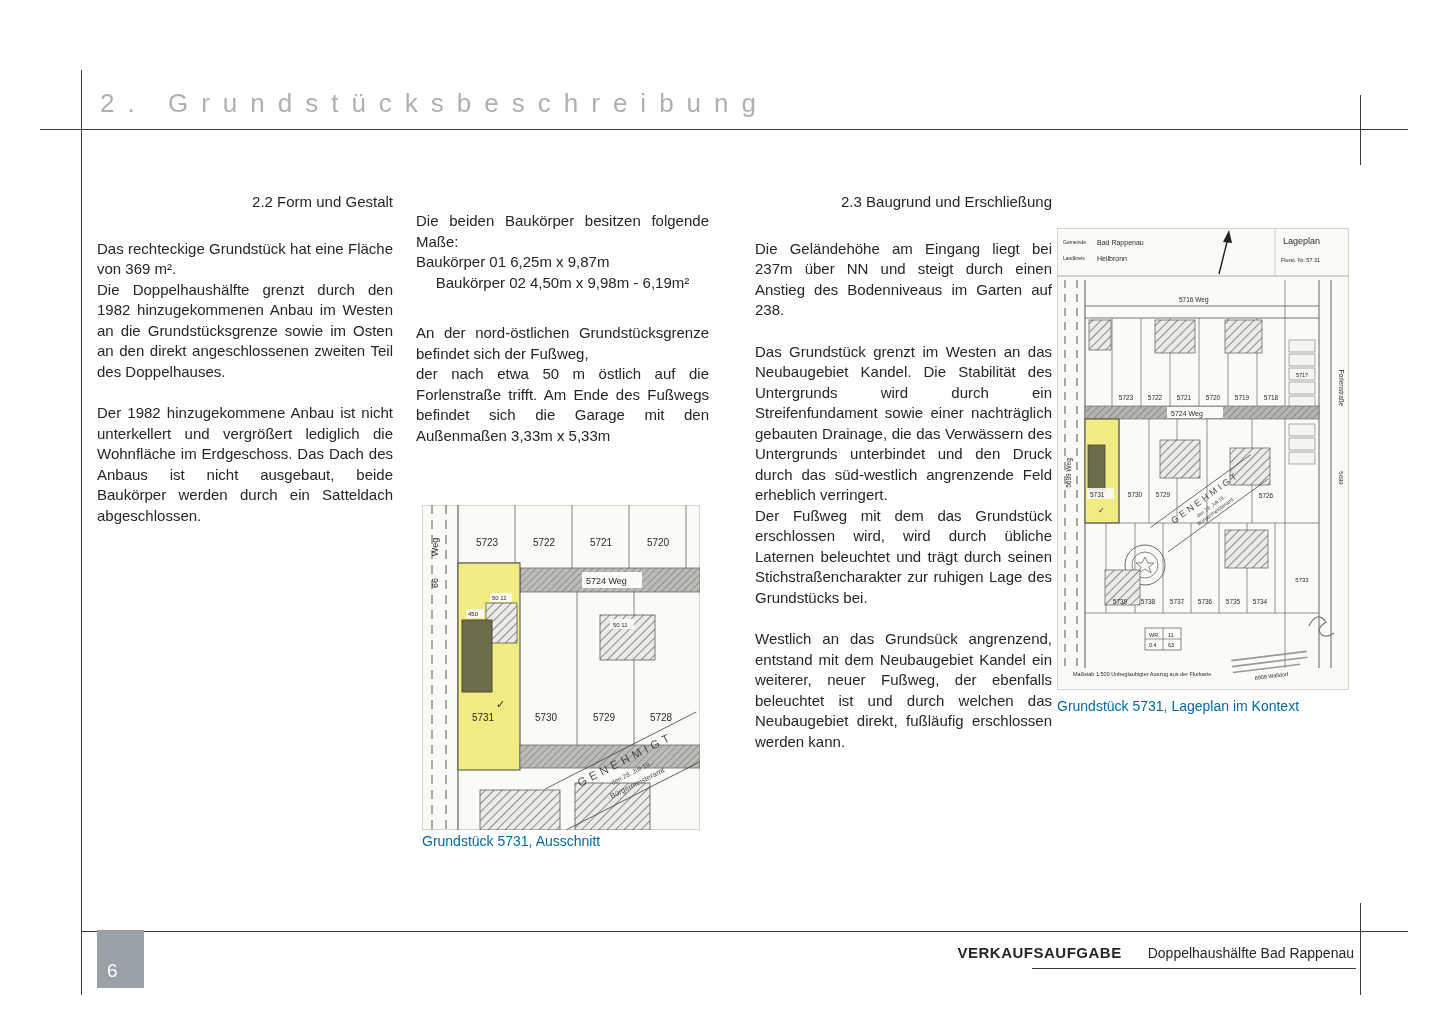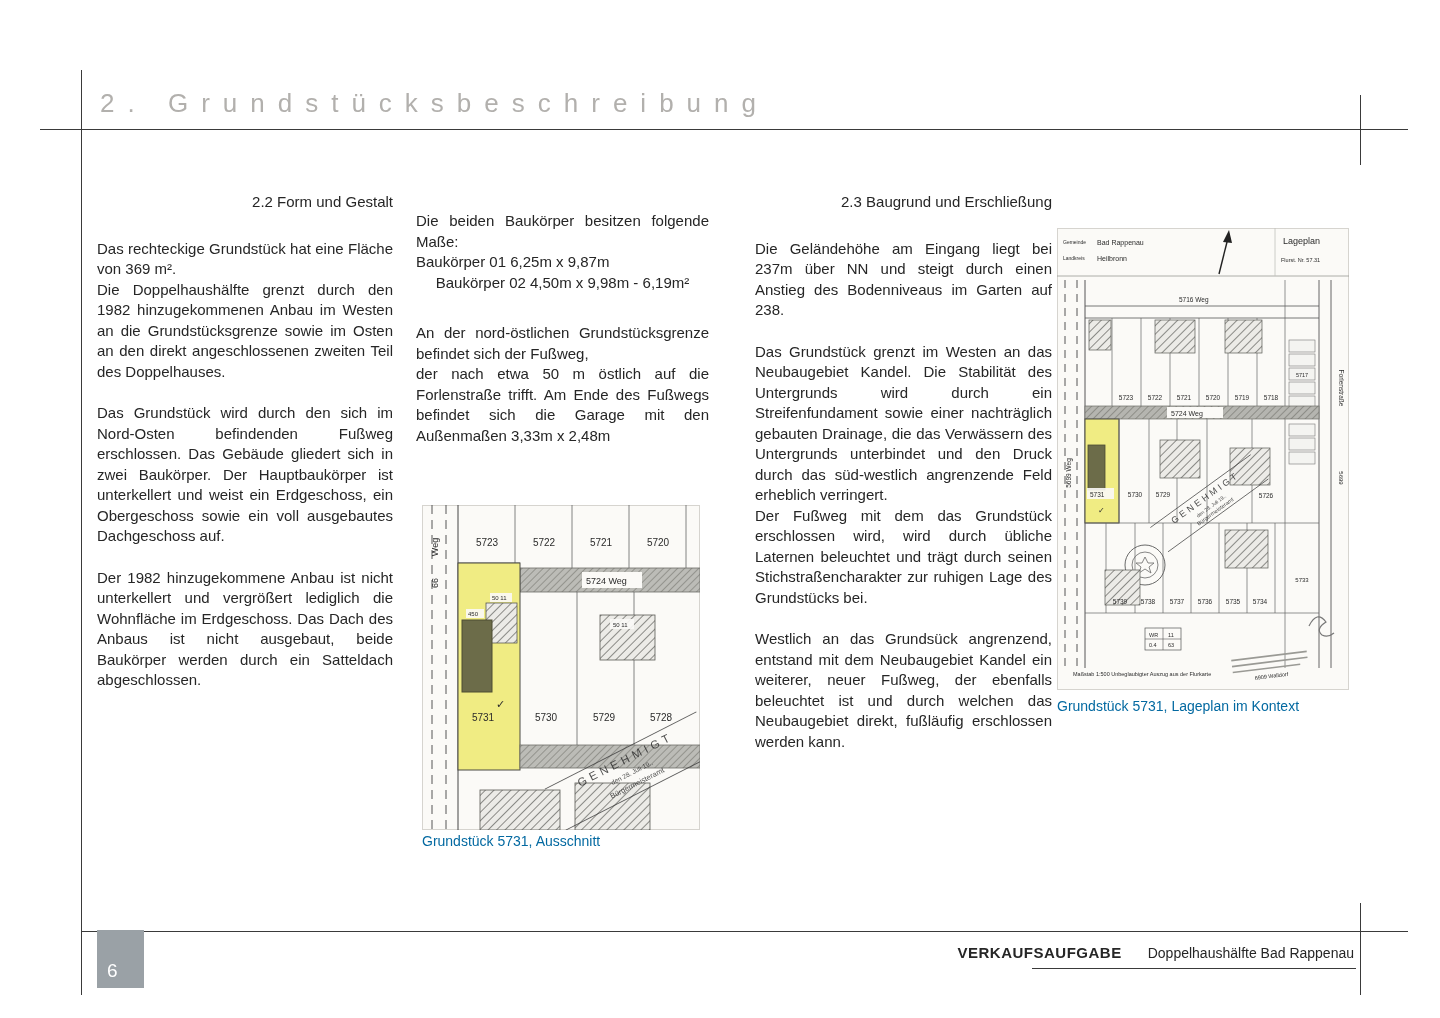--- a/index.html
+++ b/index.html
@@ -42,30 +42,29 @@
   <div class="rule" style="left:1360px;top:903px;width:1px;height:92px;"></div>
   <div class="rule" style="left:81px;top:931px;width:1327px;height:1px;"></div>
   <div class="rule" style="left:1032px;top:968px;width:324px;height:1px;"></div>
 
   <div class="page-title">2. Grundstücksbeschreibung</div>
 
   <div class="col" style="left:97px;top:192px;width:296px;">
     <h3>2.2 Form und Gestalt</h3>
     <p>Das rechteckige Grundstück hat eine Fläche von 369 m².</p>
     <p class="block">Die Doppelhaushälfte grenzt durch den 1982 hinzugekommenen Anbau im Westen an die Grundstücksgrenze sowie im Osten an den direkt angeschlossenen zweiten Teil des Doppelhauses.</p>
-    <p class="block">Das Grundstück wird durch den sich im Nord-Osten befindenden Fußweg erschlossen. Das Gebäude gliedert sich in zwei Baukörper. Der Hauptbaukörper ist unterkellert und weist ein Erdgeschoss, ein Obergeschoss sowie ein voll ausgebautes Dachgeschoss auf.</p>
     <p class="block">Der 1982 hinzugekommene Anbau ist nicht unterkellert und vergrößert lediglich die Wohnfläche im Erdgeschoss. Das Dach des Anbaus ist nicht ausgebaut, beide Baukörper werden durch ein Satteldach abgeschlossen.</p>
   </div>
 
   <div class="col" style="left:416px;top:211px;width:293px;">
     <p>Die beiden Baukörper besitzen folgende Maße:</p>
     <p style="text-align:left;">Baukörper 01 6,25m x 9,87m</p>
     <p style="text-align:center;">Baukörper 02 4,50m x 9,98m - 6,19m²</p>
     <p class="gap-top">An der nord-östlichen Grundstücksgrenze befindet sich der Fußweg,</p>
-    <p>der nach etwa 50 m östlich auf die Forlenstraße trifft. Am Ende des Fußwegs befindet sich die Garage mit den Außenmaßen 3,33m x 2,48m</p>
+    <p>der nach etwa 50 m östlich auf die Forlenstraße trifft. Am Ende des Fußwegs befindet sich die Garage mit den Außenmaßen 3,33m x 5,33m</p>
   </div>
 
   <div class="col" style="left:731px;top:192px;width:297px;margin-left:24px;">
     <h3>2.3 Baugrund und Erschließung</h3>
     <p class="block">Die Geländehöhe am Eingang liegt bei 237m über NN und steigt durch einen Anstieg des Bodenniveaus im Garten auf 238.</p>
     <p>Das Grundstück grenzt im Westen an das Neubaugebiet Kandel. Die Stabilität des Untergrunds wird durch ein Streifenfundament sowie einer nachträglich gebauten Drainage, die das Verwässern des Untergrunds unterbindet und den Druck durch das süd-westlich angrenzende Feld erheblich verringert.</p>
     <p class="block">Der Fußweg mit dem das Grundstück erschlossen wird, wird durch übliche Laternen beleuchtet und trägt durch seinen Stichstraßencharakter zur ruhigen Lage des Grundstücks bei.</p>
     <p class="block">Westlich an das Grundsück angrenzend, entstand mit dem Neubaugebiet Kandel ein weiterer, neuer Fußweg, der ebenfalls beleuchtet ist und durch welchen das Neubaugebiet direkt, fußläufig erschlossen werden kann.</p>
   </div>
 

